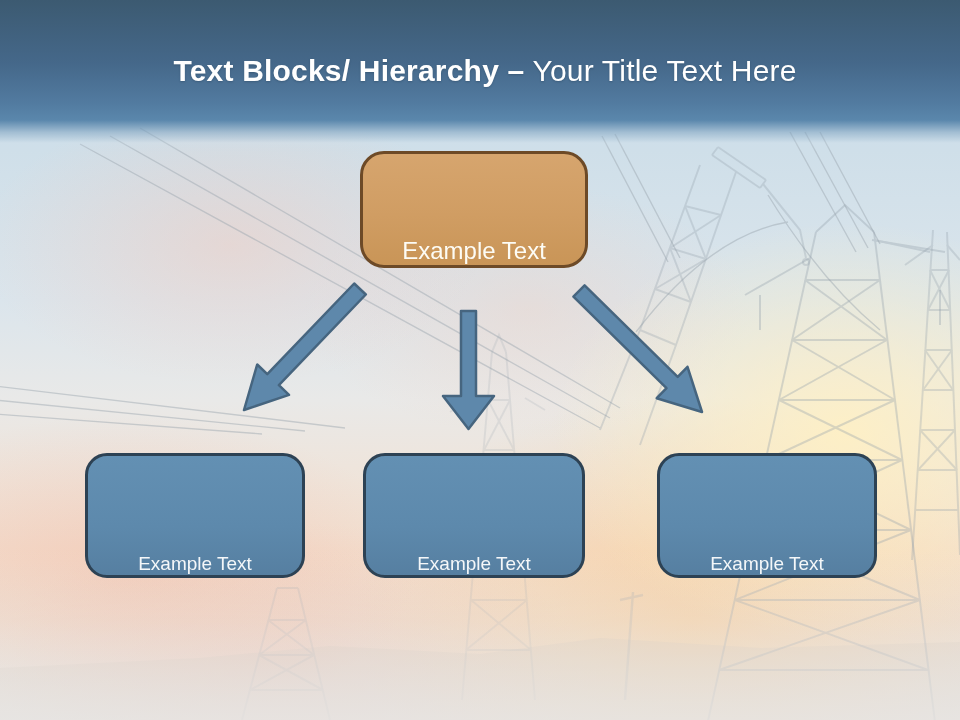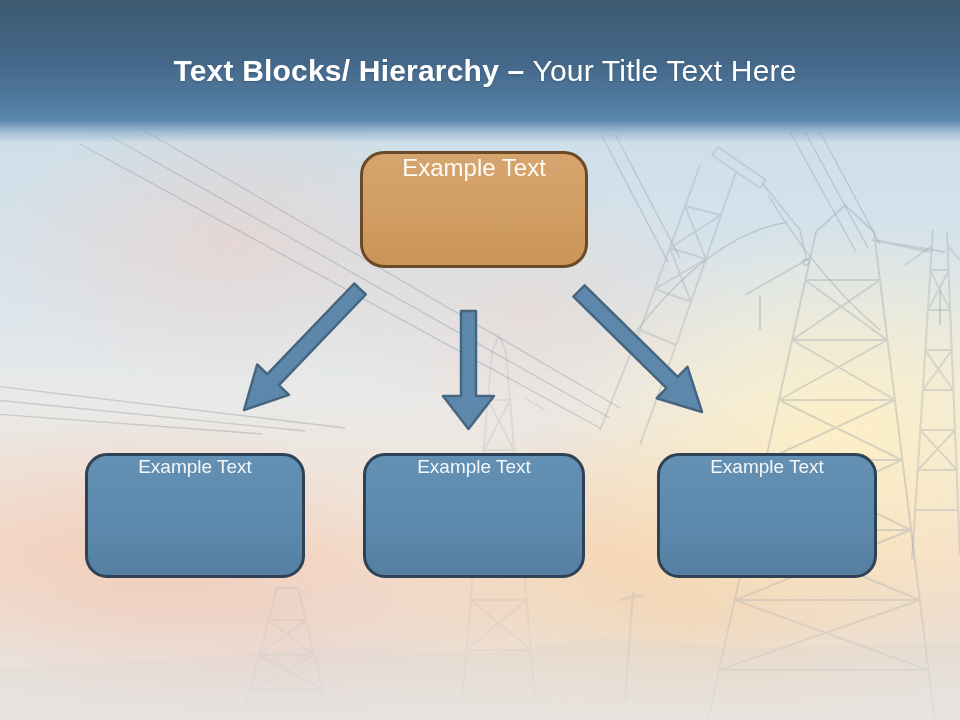--- a/index.html
+++ b/index.html
@@ -43,21 +43,21 @@
   .title{
     position:absolute;top:54px;left:5px;width:100%;margin:0;
     text-align:center;color:var(--title-text,#ffffff);
     font-size:30px;font-weight:400;letter-spacing:.2px;
     text-shadow:0 1px 2px rgba(20,40,55,.25);
   }
   .title-bold{font-weight:700;}
   .title-light{font-weight:400;}
   
   .box{
-    position:absolute;display:flex;align-items:flex-start;justify-content:center;
+    position:absolute;display:flex;align-items:flex-end;justify-content:center;
     box-sizing:border-box;text-align:center;
   }
   .root-box{
     left:360px;top:151px;width:228px;height:117px;
     background:linear-gradient(180deg,#d6a56e, var(--root-box-fill,#d09d63) 55%, #c99557);
     border:3px solid var(--root-box-border,#6d4a27);
     border-radius:24px;
   }
   .root-label{color:#fdfcf5;font-size:24px;}
   .child-box{

